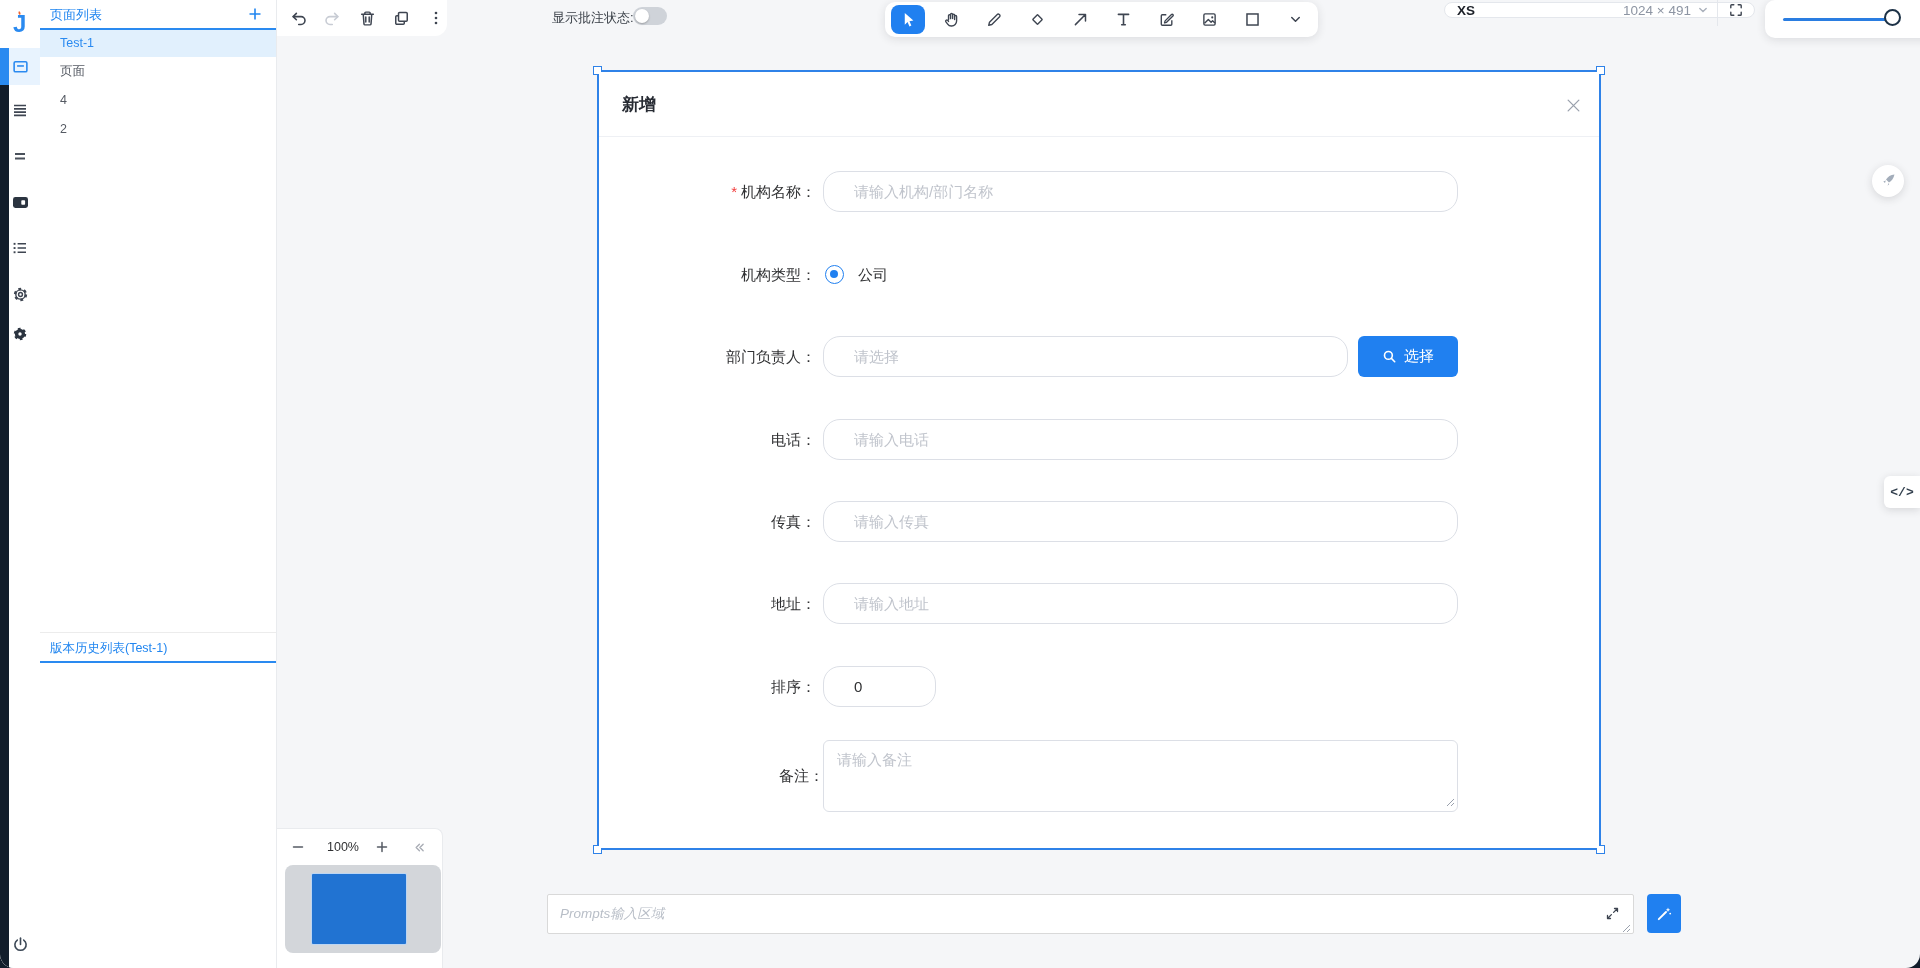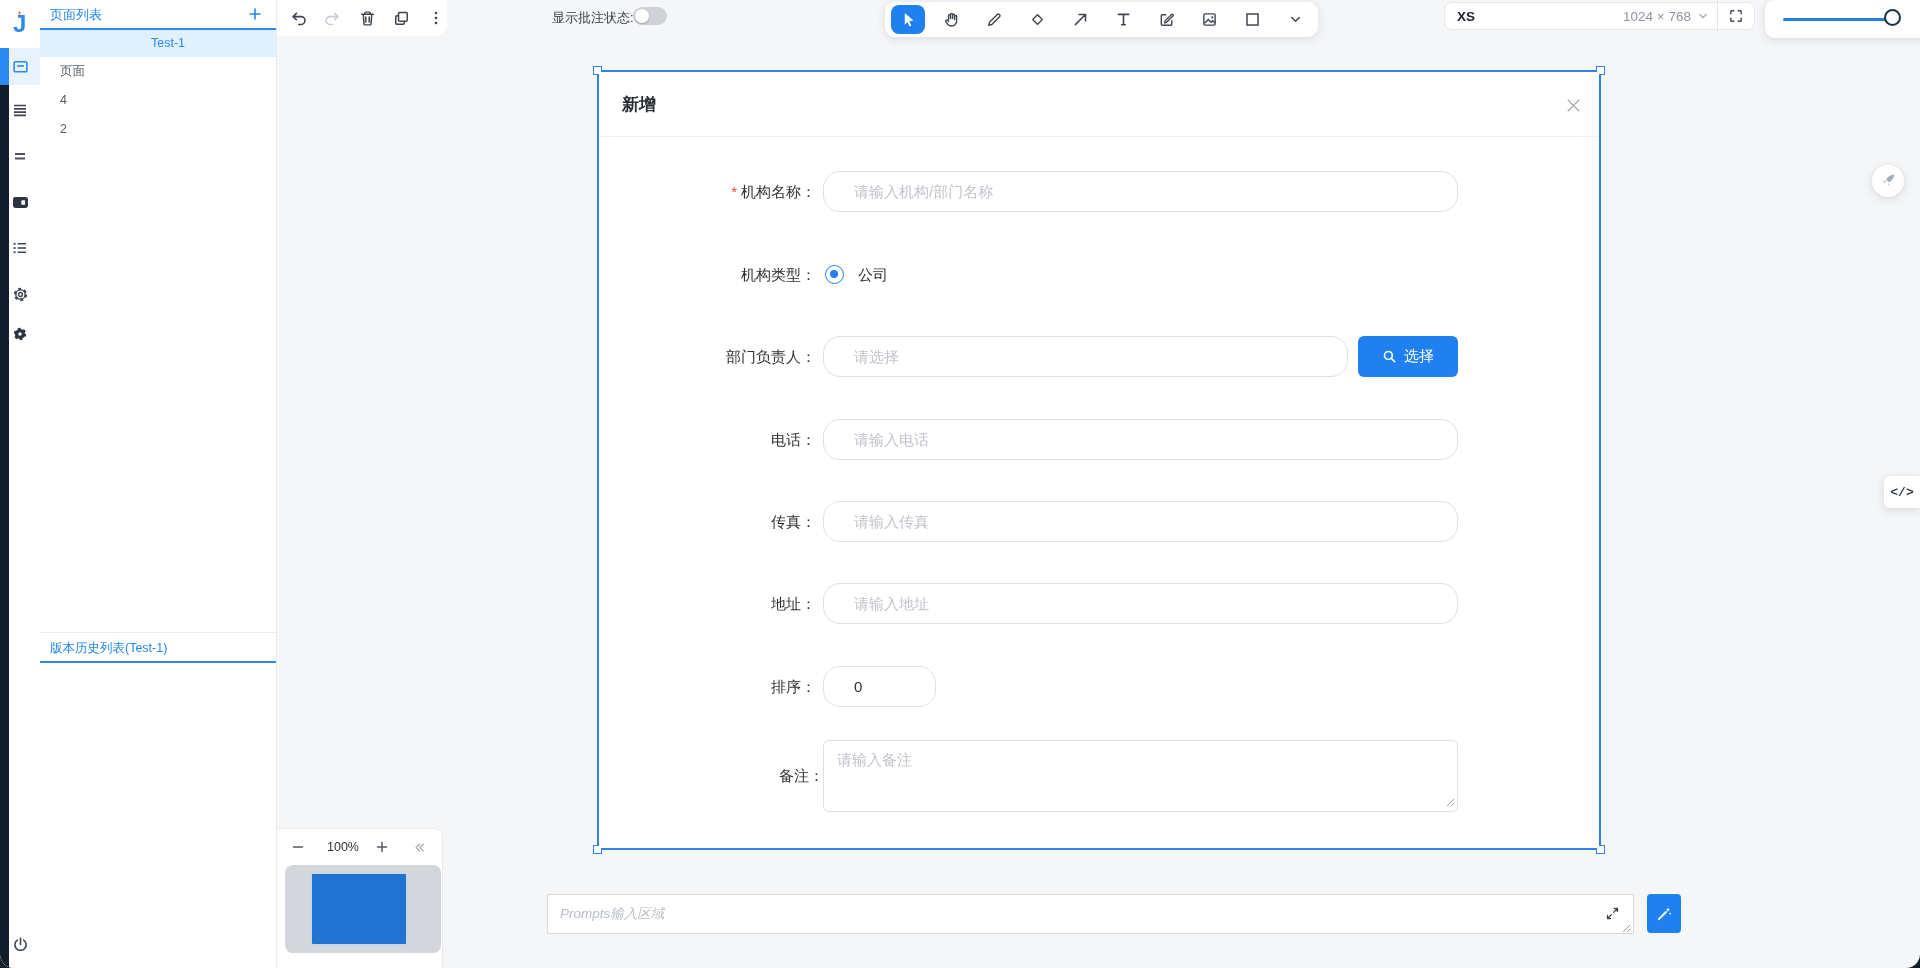--- a/index.html
+++ b/index.html
@@ -33,21 +33,21 @@
   .tbtn { width:24px; height:24px; display:flex; align-items:center; justify-content:center; cursor:pointer; border-radius:4px; }
   #annotation-label { left:552px; top:9px; font-size:13px; color:#3a4048; }
   #annotation-toggle { left:633px; top:7px; width:34px; height:18px; border-radius:9px; background:#cfd3d9; cursor:pointer; }
   #annotation-toggle .knob { position:absolute; left:2px; top:2px; width:14px; height:14px; border-radius:50%; background:#fff; box-shadow:0 1px 2px rgba(0,0,0,.25); }
 
   #tool-palette { left:885px; top:2px; width:433px; height:35px; background:#fff; border-radius:10px;
     box-shadow:0 2px 10px rgba(31,35,41,.12); display:flex; align-items:center; gap:9px; padding:0 6px; }
   .tool { width:34px; height:29px; border-radius:8px; display:flex; align-items:center; justify-content:center; cursor:pointer; }
   .tool.selected { background:#2080f0; }
 
-  #device-bar { left:1444px; top:2px; width:311px; height:28px; background:#fff; border:1px solid #e4e7ec; border-radius:8px;
+  #device-bar { left:1444px; top:2px; width:311px; height:16px; background:#fff; border:1px solid #e4e7ec; border-radius:8px;
     display:flex; align-items:center;justify-content:flex-end; }
   #device-size { padding-left:12px; font-size:13.5px; font-weight:600; color:#1d2129; flex:1; }
   #device-res { font-size:13.5px; color:#8d95a3; }
   #device-chevron { margin:0 8px 0 6px; display:flex; }
   #device-divider { width:1px; height:32px; background:#e4e7ec; }
   #fullscreen-btn { width:36px; height:30px; display:flex; align-items:center; justify-content:center; cursor:pointer; }
 
   #slider-card { left:1765px; top:0; width:170px; height:38px; background:#fff; border-radius:10px; box-shadow:0 2px 10px rgba(31,35,41,.12); }
   #slider-track { position:absolute; left:18px; top:17.5px; width:110px; height:3px; border-radius:2px; background:#2a7de1; }
   #slider-handle { position:absolute; left:119px; top:9px; width:17px; height:17px; border-radius:50%; background:#fff; border:2.5px solid #1d3247; cursor:pointer; }
@@ -182,21 +182,21 @@
 
   <div id="page-panel" class="abs">
     <div id="page-panel-header">
       <span id="page-panel-title">页面列表</span>
       <span id="add-page">
         <svg width="14" height="14" viewBox="0 0 14 14" stroke="#2186f0" stroke-width="1.6">
             <path d="M7 1.5v11M1.5 7h11"></path>
           </svg>
       </span>
     </div>
-    <div class="page-item selected" style="top:28px;text-align:center;">Test-1</div>
+    <div class="page-item selected" style="top:28px;">Test-1</div>
     <div class="page-item" style="top:57px;">页面</div>
     <div class="page-item" style="top:86px;">4</div>
     <div class="page-item" style="top:115px;">2</div>
 
     <div id="version-divider"></div>
     <div id="version-link">版本历史列表(Test-1)</div>
     <div id="version-underline"></div>
   </div>
 
   <div id="edit-toolbar" class="abs">
@@ -288,21 +288,21 @@
     </span>
     <span class="tool">
       <svg width="15" height="15" viewBox="0 0 14 14" fill="none" stroke="#3e4551" stroke-width="1.4" stroke-linecap="round" stroke-linejoin="round">
           <path d="M3.5 5.2 7 8.7l3.5-3.5"></path>
         </svg>
     </span>
   </div>
 
   <div id="device-bar" class="abs">
     <span id="device-size">XS</span>
-    <span id="device-res">1024 × 768</span>
+    <span id="device-res">1024 × 491</span>
     <span id="device-chevron">
       <svg width="12" height="12" viewBox="0 0 12 12" fill="none" stroke="#aab1bc" stroke-width="1.4" stroke-linecap="round">
           <path d="M2.8 4.4 6 7.6l3.2-3.2"></path>
         </svg>
     </span>
     <span id="device-divider"></span>
     <span id="fullscreen-btn">
       <svg width="16" height="16" viewBox="0 0 16 16" fill="none" stroke="#3e4551" stroke-width="1.4" stroke-linecap="round">
           <path d="M2.8 5.8V3.6a.8.8 0 0 1 .8-.8h2.2M10.2 2.8h2.2a.8.8 0 0 1 .8.8v2.2M13.2 10.2v2.2a.8.8 0 0 1-.8.8h-2.2M5.8 13.2H3.6a.8.8 0 0 1-.8-.8v-2.2"></path>
         </svg>

